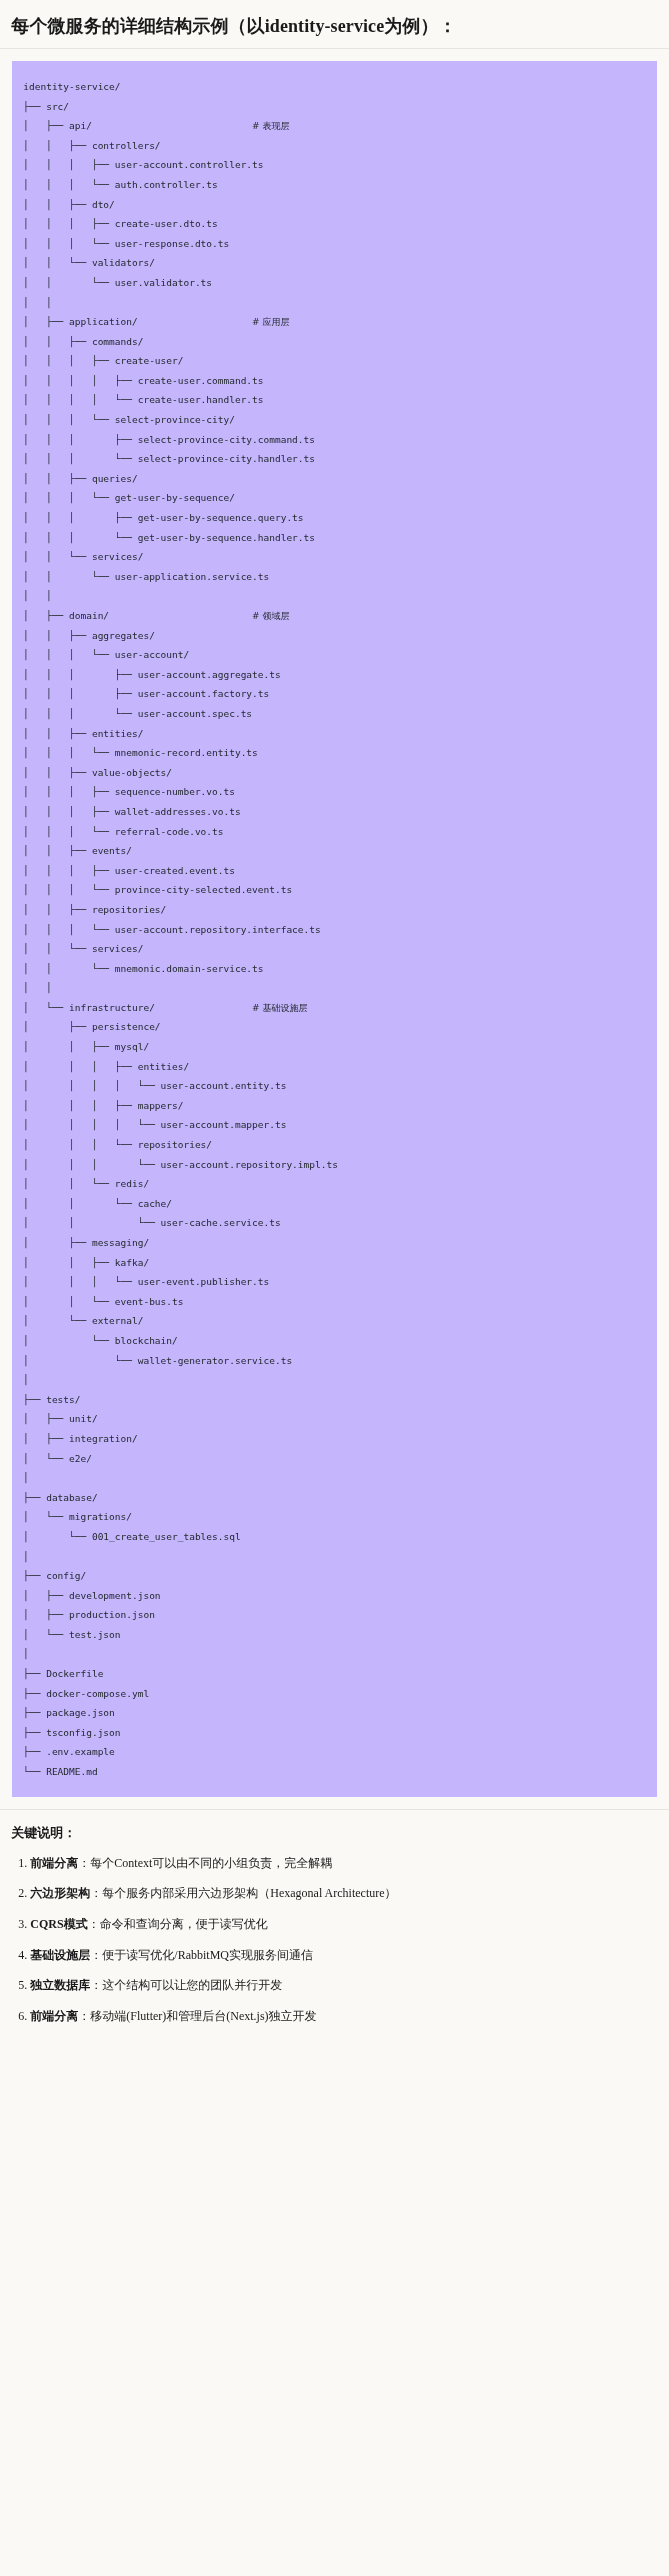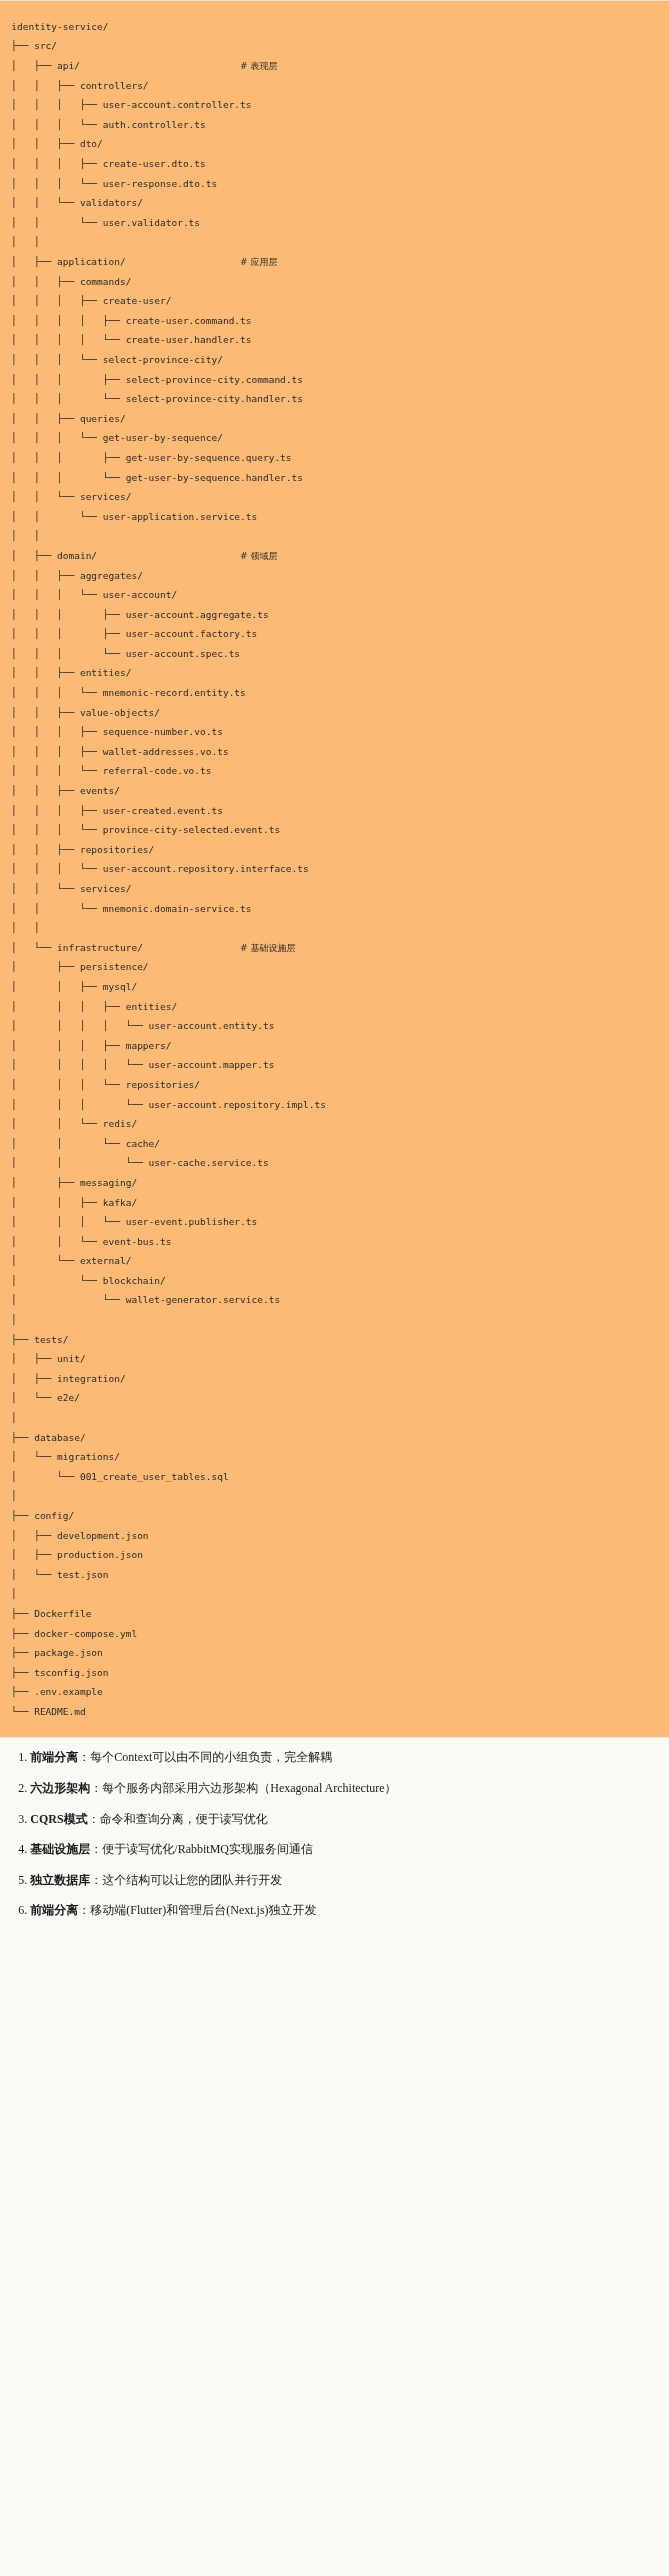--- a/index.html
+++ b/index.html
@@ -35,23 +35,23 @@
     width: 100%;
   }
 
   
   .tree-block {
     font-family: "DejaVu Sans Mono", "Liberation Mono", monospace;
     font-size: 9.5px;
     line-height: 19.6px;
     white-space: pre;
     padding: 16.3px 11.3px 15px 11.3px;
-    margin: 0;
+    margin: 12px;
     color: #24292e;
-    background: #fdba74;
+    background: #c4b5fd;
     overflow: visible;
     tab-size: 4;
   }
   .tree-line {
     white-space: pre;
     display: block;
     height: 19.6px;
   }
   .tree-comment {
     color: #24292e;
@@ -94,28 +94,30 @@
     font-size: 12px;
     line-height: 1.6;
     margin: 16.3px 0 0 0;
   }
 </style>
 </head>
 <body>
 
 <div class="page">
 
+  <h1 class="doc-heading">每个微服务的详细结构示例（以identity-service为例）：</h1>
 
   <div class="heading-rule"></div>
 
   <pre class="tree-block" id="tree-block"><span class="tree-line"><span>identity-service/</span></span><span class="tree-line"><span>├── src/</span></span><span class="tree-line"><span>│   ├── api/</span><span>                            </span><span class="tree-comment cjk-comment"># 表现层</span></span><span class="tree-line"><span>│   │   ├── controllers/</span></span><span class="tree-line"><span>│   │   │   ├── user-account.controller.ts</span></span><span class="tree-line"><span>│   │   │   └── auth.controller.ts</span></span><span class="tree-line"><span>│   │   ├── dto/</span></span><span class="tree-line"><span>│   │   │   ├── create-user.dto.ts</span></span><span class="tree-line"><span>│   │   │   └── user-response.dto.ts</span></span><span class="tree-line"><span>│   │   └── validators/</span></span><span class="tree-line"><span>│   │       └── user.validator.ts</span></span><span class="tree-line"><span>│   │</span></span><span class="tree-line"><span>│   ├── application/</span><span>                    </span><span class="tree-comment cjk-comment"># 应用层</span></span><span class="tree-line"><span>│   │   ├── commands/</span></span><span class="tree-line"><span>│   │   │   ├── create-user/</span></span><span class="tree-line"><span>│   │   │   │   ├── create-user.command.ts</span></span><span class="tree-line"><span>│   │   │   │   └── create-user.handler.ts</span></span><span class="tree-line"><span>│   │   │   └── select-province-city/</span></span><span class="tree-line"><span>│   │   │       ├── select-province-city.command.ts</span></span><span class="tree-line"><span>│   │   │       └── select-province-city.handler.ts</span></span><span class="tree-line"><span>│   │   ├── queries/</span></span><span class="tree-line"><span>│   │   │   └── get-user-by-sequence/</span></span><span class="tree-line"><span>│   │   │       ├── get-user-by-sequence.query.ts</span></span><span class="tree-line"><span>│   │   │       └── get-user-by-sequence.handler.ts</span></span><span class="tree-line"><span>│   │   └── services/</span></span><span class="tree-line"><span>│   │       └── user-application.service.ts</span></span><span class="tree-line"><span>│   │</span></span><span class="tree-line"><span>│   ├── domain/</span><span>                         </span><span class="tree-comment cjk-comment"># 领域层</span></span><span class="tree-line"><span>│   │   ├── aggregates/</span></span><span class="tree-line"><span>│   │   │   └── user-account/</span></span><span class="tree-line"><span>│   │   │       ├── user-account.aggregate.ts</span></span><span class="tree-line"><span>│   │   │       ├── user-account.factory.ts</span></span><span class="tree-line"><span>│   │   │       └── user-account.spec.ts</span></span><span class="tree-line"><span>│   │   ├── entities/</span></span><span class="tree-line"><span>│   │   │   └── mnemonic-record.entity.ts</span></span><span class="tree-line"><span>│   │   ├── value-objects/</span></span><span class="tree-line"><span>│   │   │   ├── sequence-number.vo.ts</span></span><span class="tree-line"><span>│   │   │   ├── wallet-addresses.vo.ts</span></span><span class="tree-line"><span>│   │   │   └── referral-code.vo.ts</span></span><span class="tree-line"><span>│   │   ├── events/</span></span><span class="tree-line"><span>│   │   │   ├── user-created.event.ts</span></span><span class="tree-line"><span>│   │   │   └── province-city-selected.event.ts</span></span><span class="tree-line"><span>│   │   ├── repositories/</span></span><span class="tree-line"><span>│   │   │   └── user-account.repository.interface.ts</span></span><span class="tree-line"><span>│   │   └── services/</span></span><span class="tree-line"><span>│   │       └── mnemonic.domain-service.ts</span></span><span class="tree-line"><span>│   │</span></span><span class="tree-line"><span>│   └── infrastructure/</span><span>                 </span><span class="tree-comment cjk-comment"># 基础设施层</span></span><span class="tree-line"><span>│       ├── persistence/</span></span><span class="tree-line"><span>│       │   ├── mysql/</span></span><span class="tree-line"><span>│       │   │   ├── entities/</span></span><span class="tree-line"><span>│       │   │   │   └── user-account.entity.ts</span></span><span class="tree-line"><span>│       │   │   ├── mappers/</span></span><span class="tree-line"><span>│       │   │   │   └── user-account.mapper.ts</span></span><span class="tree-line"><span>│       │   │   └── repositories/</span></span><span class="tree-line"><span>│       │   │       └── user-account.repository.impl.ts</span></span><span class="tree-line"><span>│       │   └── redis/</span></span><span class="tree-line"><span>│       │       └── cache/</span></span><span class="tree-line"><span>│       │           └── user-cache.service.ts</span></span><span class="tree-line"><span>│       ├── messaging/</span></span><span class="tree-line"><span>│       │   ├── kafka/</span></span><span class="tree-line"><span>│       │   │   └── user-event.publisher.ts</span></span><span class="tree-line"><span>│       │   └── event-bus.ts</span></span><span class="tree-line"><span>│       └── external/</span></span><span class="tree-line"><span>│           └── blockchain/</span></span><span class="tree-line"><span>│               └── wallet-generator.service.ts</span></span><span class="tree-line"><span>│</span></span><span class="tree-line"><span>├── tests/</span></span><span class="tree-line"><span>│   ├── unit/</span></span><span class="tree-line"><span>│   ├── integration/</span></span><span class="tree-line"><span>│   └── e2e/</span></span><span class="tree-line"><span>│</span></span><span class="tree-line"><span>├── database/</span></span><span class="tree-line"><span>│   └── migrations/</span></span><span class="tree-line"><span>│       └── 001_create_user_tables.sql</span></span><span class="tree-line"><span>│</span></span><span class="tree-line"><span>├── config/</span></span><span class="tree-line"><span>│   ├── development.json</span></span><span class="tree-line"><span>│   ├── production.json</span></span><span class="tree-line"><span>│   └── test.json</span></span><span class="tree-line"><span>│</span></span><span class="tree-line"><span>├── Dockerfile</span></span><span class="tree-line"><span>├── docker-compose.yml</span></span><span class="tree-line"><span>├── package.json</span></span><span class="tree-line"><span>├── tsconfig.json</span></span><span class="tree-line"><span>├── .env.example</span></span><span class="tree-line"><span>└── README.md</span></span></pre>
 
   <div class="notes-rule"></div>
 
   <div class="notes">
+    <div class="notes-title">关键说明：</div>
     <ol class="notes-list" id="notes-list">
         <li><b>前端分离</b><span>：</span><span>每个Context可以由不同的小组负责，完全解耦</span></li>
         <li><b>六边形架构</b><span>：</span><span>每个服务内部采用六边形架构（Hexagonal Architecture）</span></li>
         <li><b>CQRS模式</b><span>：</span><span>命令和查询分离，便于读写优化</span></li>
         <li><b>基础设施层</b><span>：</span><span>便于读写优化/RabbitMQ实现服务间通信</span></li>
         <li><b>独立数据库</b><span>：</span><span>这个结构可以让您的团队并行开发</span></li>
         <li><b>前端分离</b><span>：</span><span>移动端(Flutter)和管理后台(Next.js)独立开发</span></li>
       </ol>
   </div>
 

